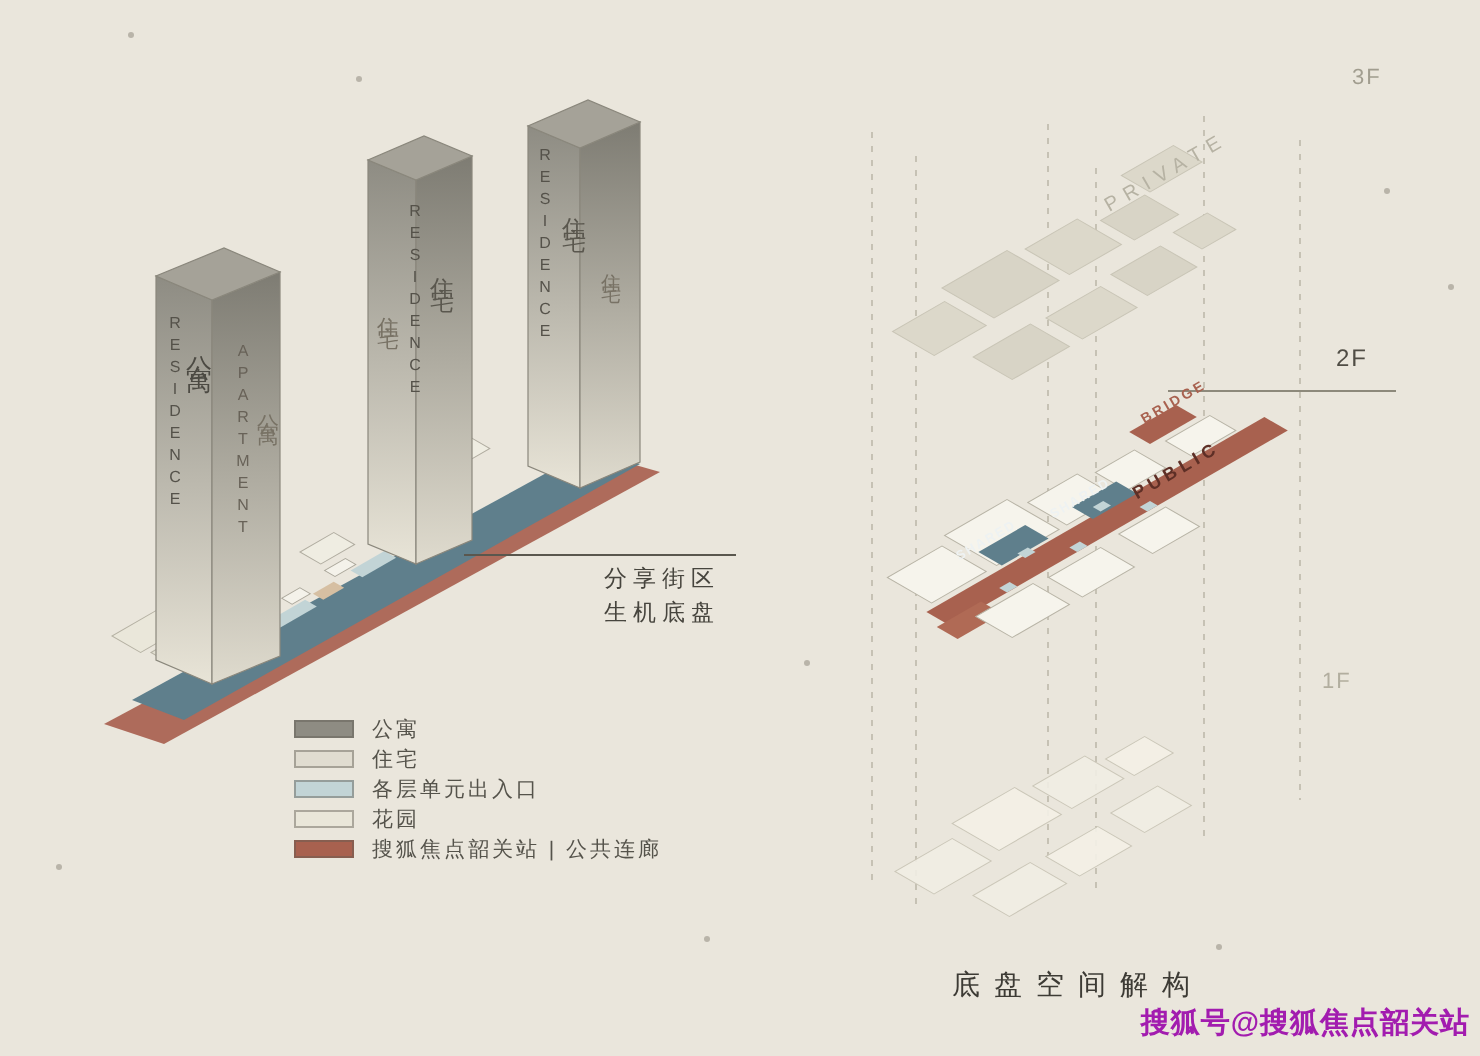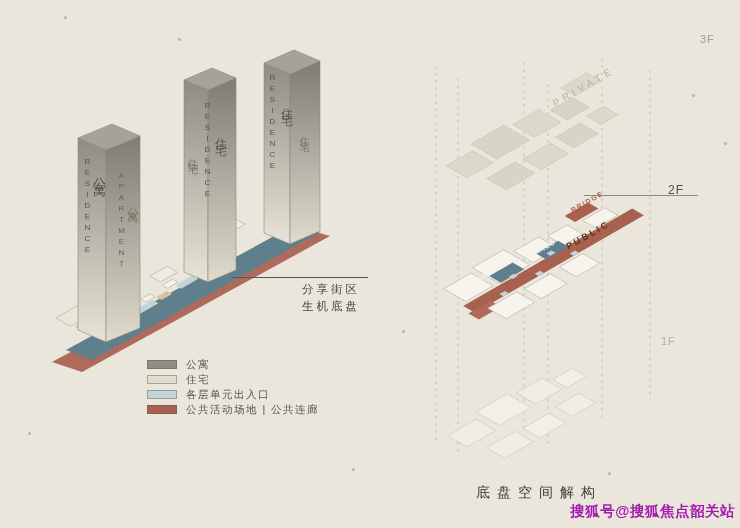--- a/index.html
+++ b/index.html
@@ -44,22 +44,22 @@
   .swatch{width:30px;height:9px;margin-right:9px;border:1px solid rgba(96,92,82,.45);box-sizing:border-box;flex:none;}
   .legend-label{font-size:10.5px;color:#55534b;letter-spacing:1.5px;white-space:nowrap;}
 
   
   .caption{position:absolute;font-size:14px;letter-spacing:7px;color:#3d3b35;white-space:nowrap;}
   .cap-left{left:133px;top:484px;}
   .cap-right{left:476px;top:484px;}
 
   
   .floor-label{position:absolute;font-size:11px;letter-spacing:1px;white-space:nowrap;}
-  .f3{left:700px;top:33px;color:#a19d8f;}
-  .f2{left:668px;top:183px;color:#504d45;font-size:12px;}
+  .f3{left:676px;top:33px;color:#a19d8f;}
+  .f2{left:668px;top:172px;color:#504d45;font-size:12px;}
   .f1{left:661px;top:335px;color:#b2ae9f;}
   .f2-line{position:absolute;left:584px;top:195px;width:114px;height:0;border-top:1px solid #8d897b;}
 
   .tag{position:absolute;transform:rotate(-30deg);white-space:nowrap;line-height:1;}
   .tag-private{left:549px;top:82px;font-size:10px;letter-spacing:4px;color:#b6b2a3;}
   .tag-bridge{left:569px;top:198px;font-size:7px;letter-spacing:1.5px;color:#a8614f;font-weight:bold;}
   .tag-shared-a{left:477px;top:268px;font-size:6.5px;letter-spacing:1px;color:#eef2f2;font-weight:bold;}
   .tag-shared-b{left:524px;top:247px;font-size:6.5px;letter-spacing:1px;color:#eef2f2;font-weight:bold;}
   .tag-public{left:564px;top:231px;font-size:9px;letter-spacing:2.5px;color:#5e2f26;font-weight:bold;}
 
@@ -215,22 +215,26 @@
     </div>
     <div class="legend-row">
       <span class="swatch" style="background: rgb(224, 220, 208);"></span>
       <span class="legend-label">住宅</span>
     </div>
     <div class="legend-row">
       <span class="swatch" style="background: rgb(194, 212, 214);"></span>
       <span class="legend-label">各层单元出入口</span>
     </div>
     <div class="legend-row">
+      <span class="swatch" style="background: rgb(233, 230, 217);"></span>
+      <span class="legend-label">花园</span>
+    </div>
+    <div class="legend-row">
       <span class="swatch" style="background: rgb(168, 97, 79);"></span>
-      <span class="legend-label">公共活动场地 | 公共连廊</span>
+      <span class="legend-label">搜狐焦点韶关站 | 公共连廊</span>
     </div>
   </div>
 
   <div class="floor-label f3">3F</div>
   <div class="f2-line"></div>
   <div class="floor-label f2">2F</div>
   <div class="floor-label f1">1F</div>
 
   <div class="tag tag-private">PRIVATE</div>
   <div class="tag tag-bridge">BRIDGE</div>

